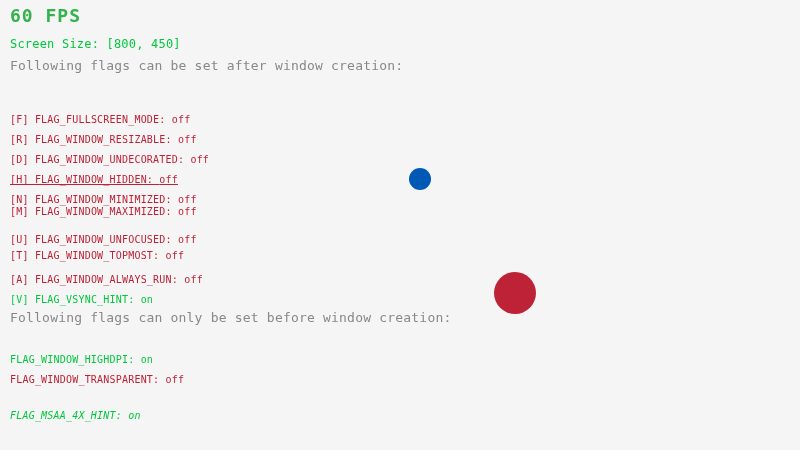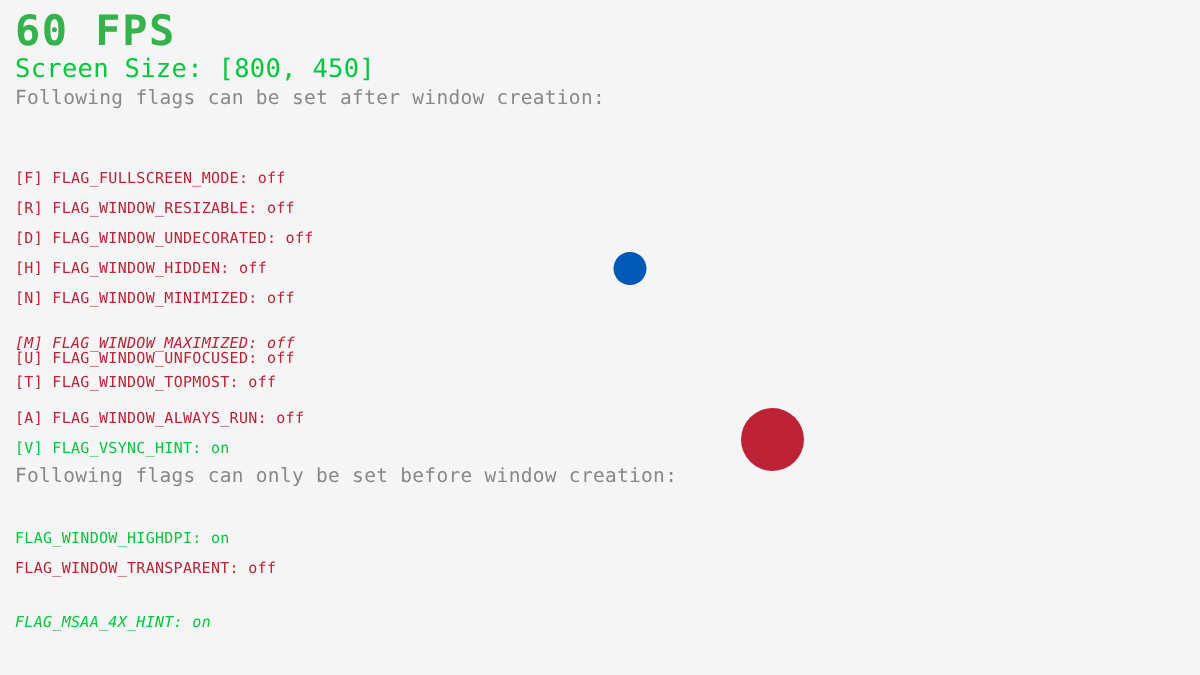--- a/index.html
+++ b/index.html
@@ -22,30 +22,30 @@
   .txt {
     position: absolute;
     white-space: pre;
     letter-spacing: 0.2px;
     line-height: 1;
   }
 
   #fps-counter {
     left: 10px;
     top: 7px;
-    font-size: 28px;
+    font-size: 18px;
     font-weight: bold;
     letter-spacing: 1px;
     color: #34b24c;
   }
 
   #screen-size-label {
     left: 10px;
     top: 38px;
-    font-size: 17px;
+    font-size: 12px;
     color: #00c83c;
   }
 
   .section-heading {
     left: 10px;
     font-size: 13px;
     color: #888888;
   }
   #heading-after  { top: 59px; }
   #heading-before { top: 299px; margin-top: 12px; }
@@ -102,23 +102,23 @@
 
   <div id="creation-flags-list"></div>
 
   <div class="ball" id="ball-blue" style="left: 409px; top: 168px; width: 22px; height: 22px; background: rgb(0, 89, 181);"></div>
 
   <div class="ball" id="ball-red" style="left: 494px; top: 272px; width: 42px; height: 42px; background: rgb(190, 34, 54);"></div>
 
 <div class="txt flag-line line-off" style="top: 80px;"><span class="flag-key">[F] </span><span class="flag-name">FLAG_FULLSCREEN_MODE: </span><span class="flag-state state-off">off</span></div>
     <div class="txt flag-line line-off" style="top: 100px;"><span class="flag-key">[R] </span><span class="flag-name">FLAG_WINDOW_RESIZABLE: </span><span class="flag-state state-off">off</span></div>
     <div class="txt flag-line line-off" style="top: 120px;"><span class="flag-key">[D] </span><span class="flag-name">FLAG_WINDOW_UNDECORATED: </span><span class="flag-state state-off">off</span></div>
-    <div class="txt flag-line line-off" style="top: 140px;"><span class="flag-key">[H] </span><span class="flag-name">FLAG_WINDOW_HIDDEN: </span><span class="flag-state state-off">off</span></div>
+    <div class="txt flag-line line-off" style="top: 140px; text-decoration: underline;"><span class="flag-key">[H] </span><span class="flag-name">FLAG_WINDOW_HIDDEN: </span><span class="flag-state state-off">off</span></div>
     <div class="txt flag-line line-off" style="top: 160px;"><span class="flag-key">[N] </span><span class="flag-name">FLAG_WINDOW_MINIMIZED: </span><span class="flag-state state-off">off</span></div>
-    <div class="txt flag-line line-off" style="top: 190px; font-style: italic;"><span class="flag-key">[M] </span><span class="flag-name">FLAG_WINDOW_MAXIMIZED: </span><span class="flag-state state-off">off</span></div>
+    <div class="txt flag-line line-off" style="top: 172px;"><span class="flag-key">[M] </span><span class="flag-name">FLAG_WINDOW_MAXIMIZED: </span><span class="flag-state state-off">off</span></div>
     <div class="txt flag-line line-off" style="top: 200px;"><span class="flag-key">[U] </span><span class="flag-name">FLAG_WINDOW_UNFOCUSED: </span><span class="flag-state state-off">off</span></div>
     <div class="txt flag-line line-off" style="top: 216px;"><span class="flag-key">[T] </span><span class="flag-name">FLAG_WINDOW_TOPMOST: </span><span class="flag-state state-off">off</span></div>
     <div class="txt flag-line line-off" style="top: 240px;"><span class="flag-key">[A] </span><span class="flag-name">FLAG_WINDOW_ALWAYS_RUN: </span><span class="flag-state state-off">off</span></div>
     <div class="txt flag-line line-on" style="top: 260px;"><span class="flag-key">[V] </span><span class="flag-name">FLAG_VSYNC_HINT: </span><span class="flag-state state-on">on</span></div>
     <div class="txt flag-line line-on" style="top: 320px;"><span class="flag-name">FLAG_WINDOW_HIGHDPI: </span><span class="flag-state state-on">on</span></div>
     <div class="txt flag-line line-off" style="top: 340px;"><span class="flag-name">FLAG_WINDOW_TRANSPARENT: </span><span class="flag-state state-off">off</span></div>
     <div class="txt flag-line line-on" style="top: 376px; font-style: italic;"><span class="flag-name">FLAG_MSAA_4X_HINT: </span><span class="flag-state state-on">on</span></div>
   </div>
 
 </body></html>

